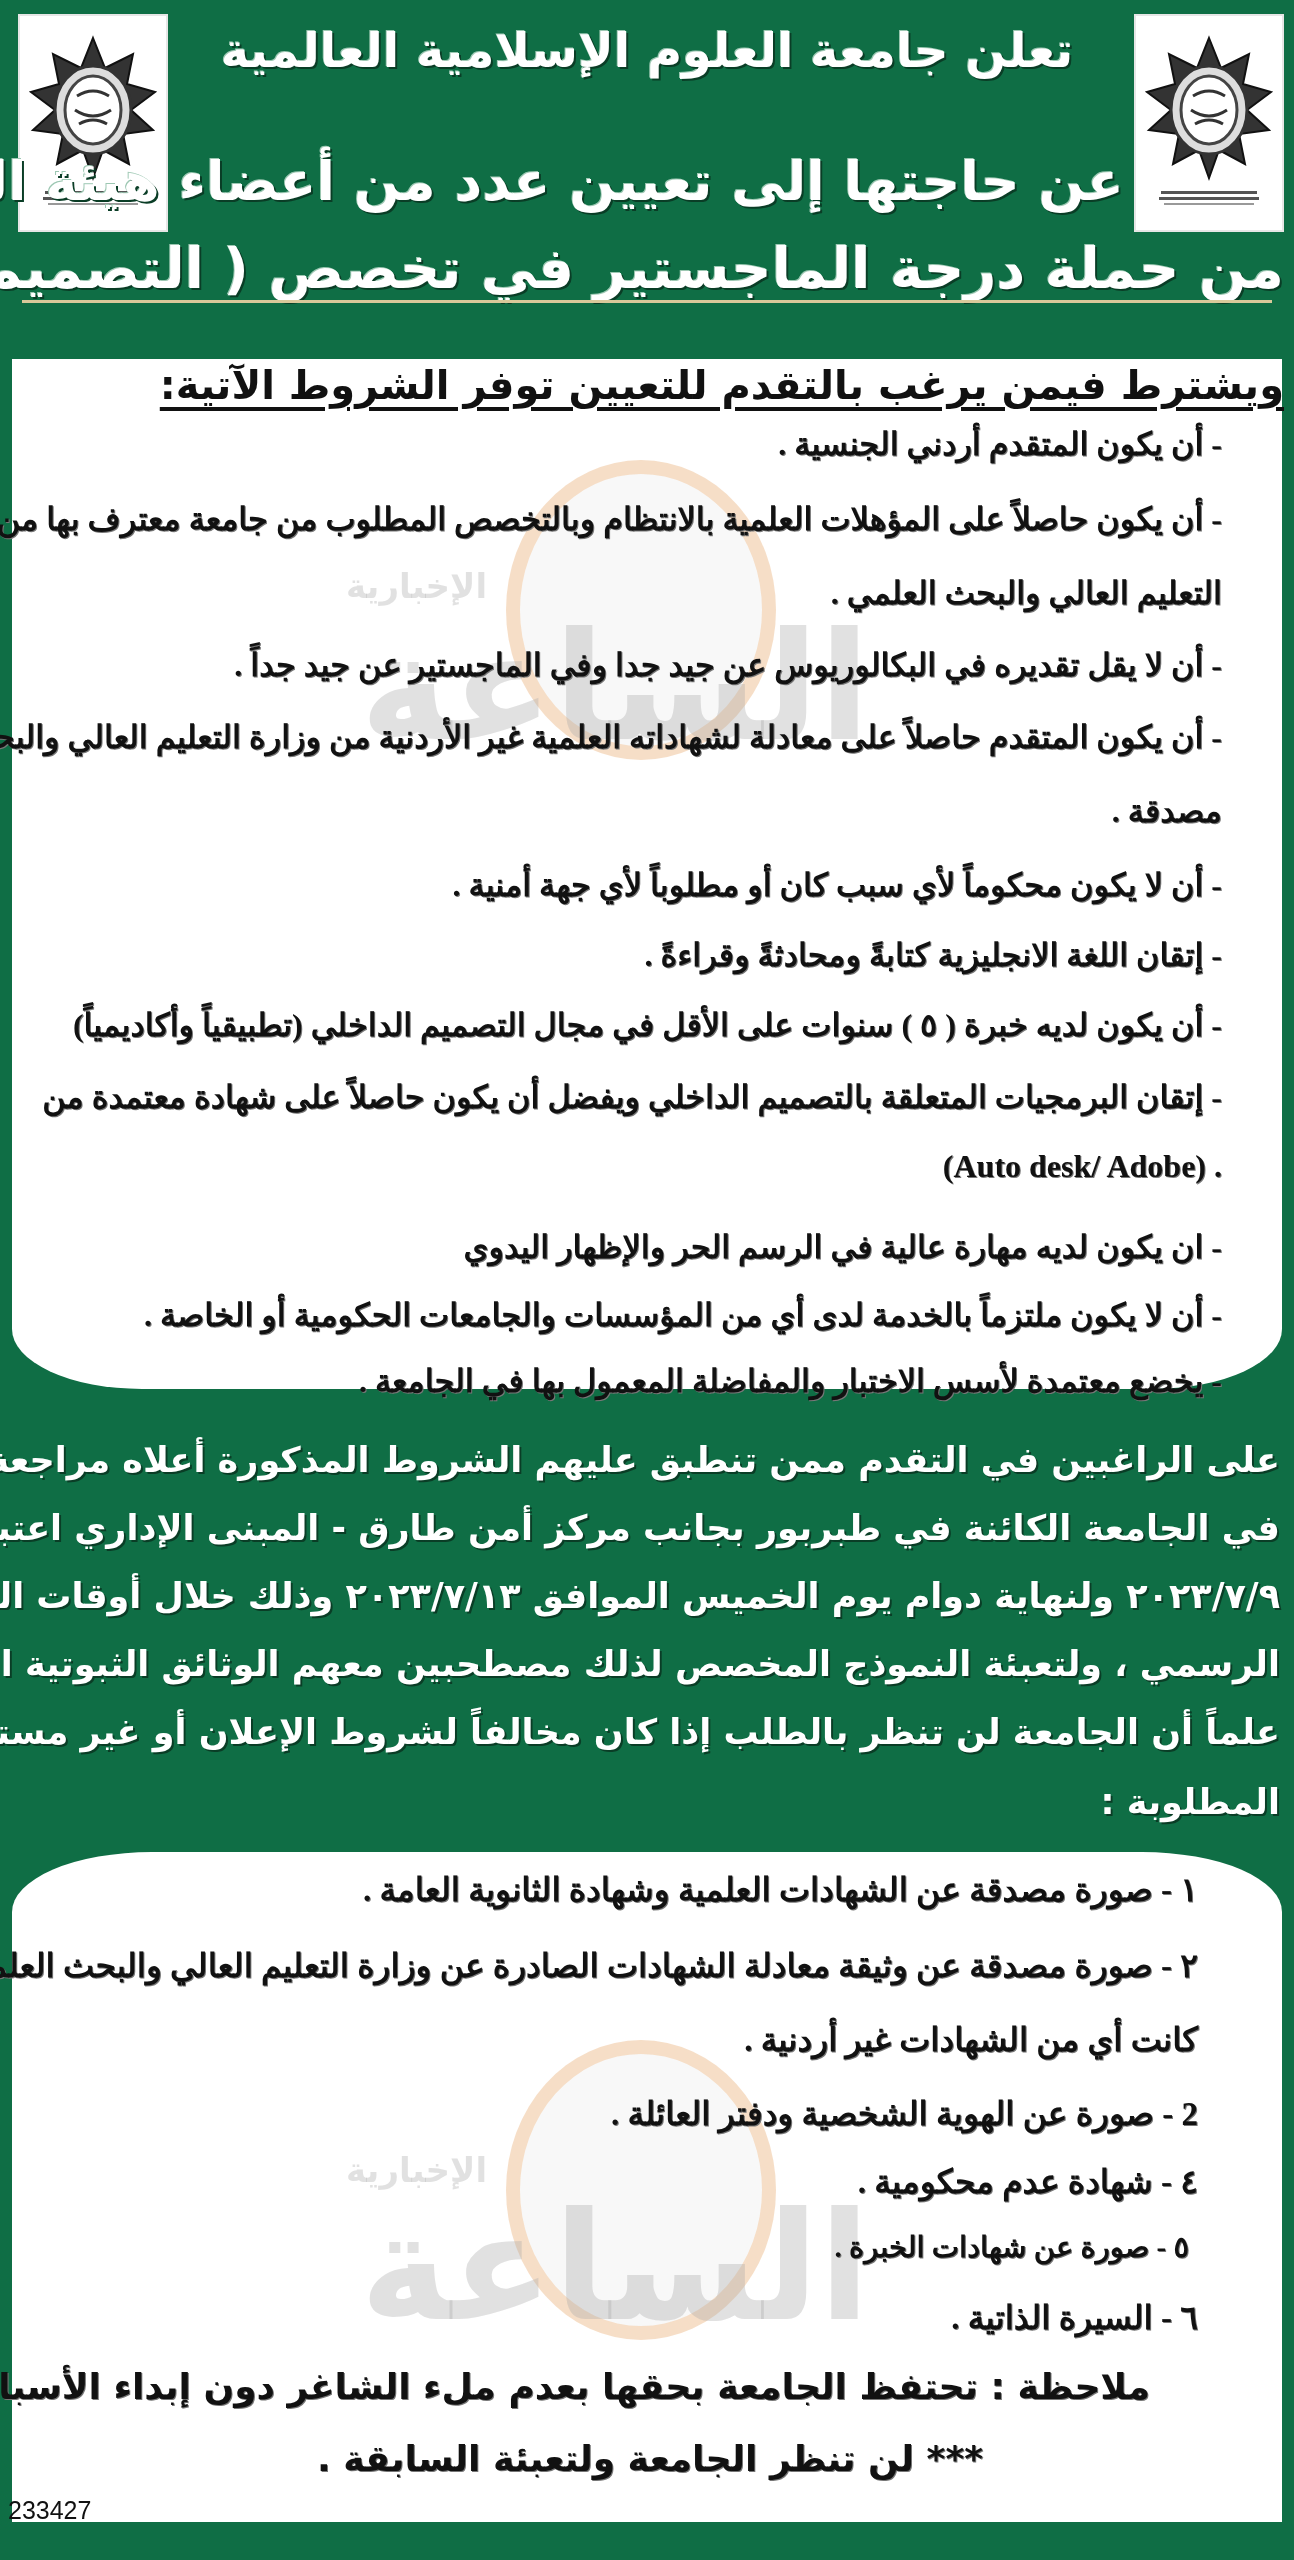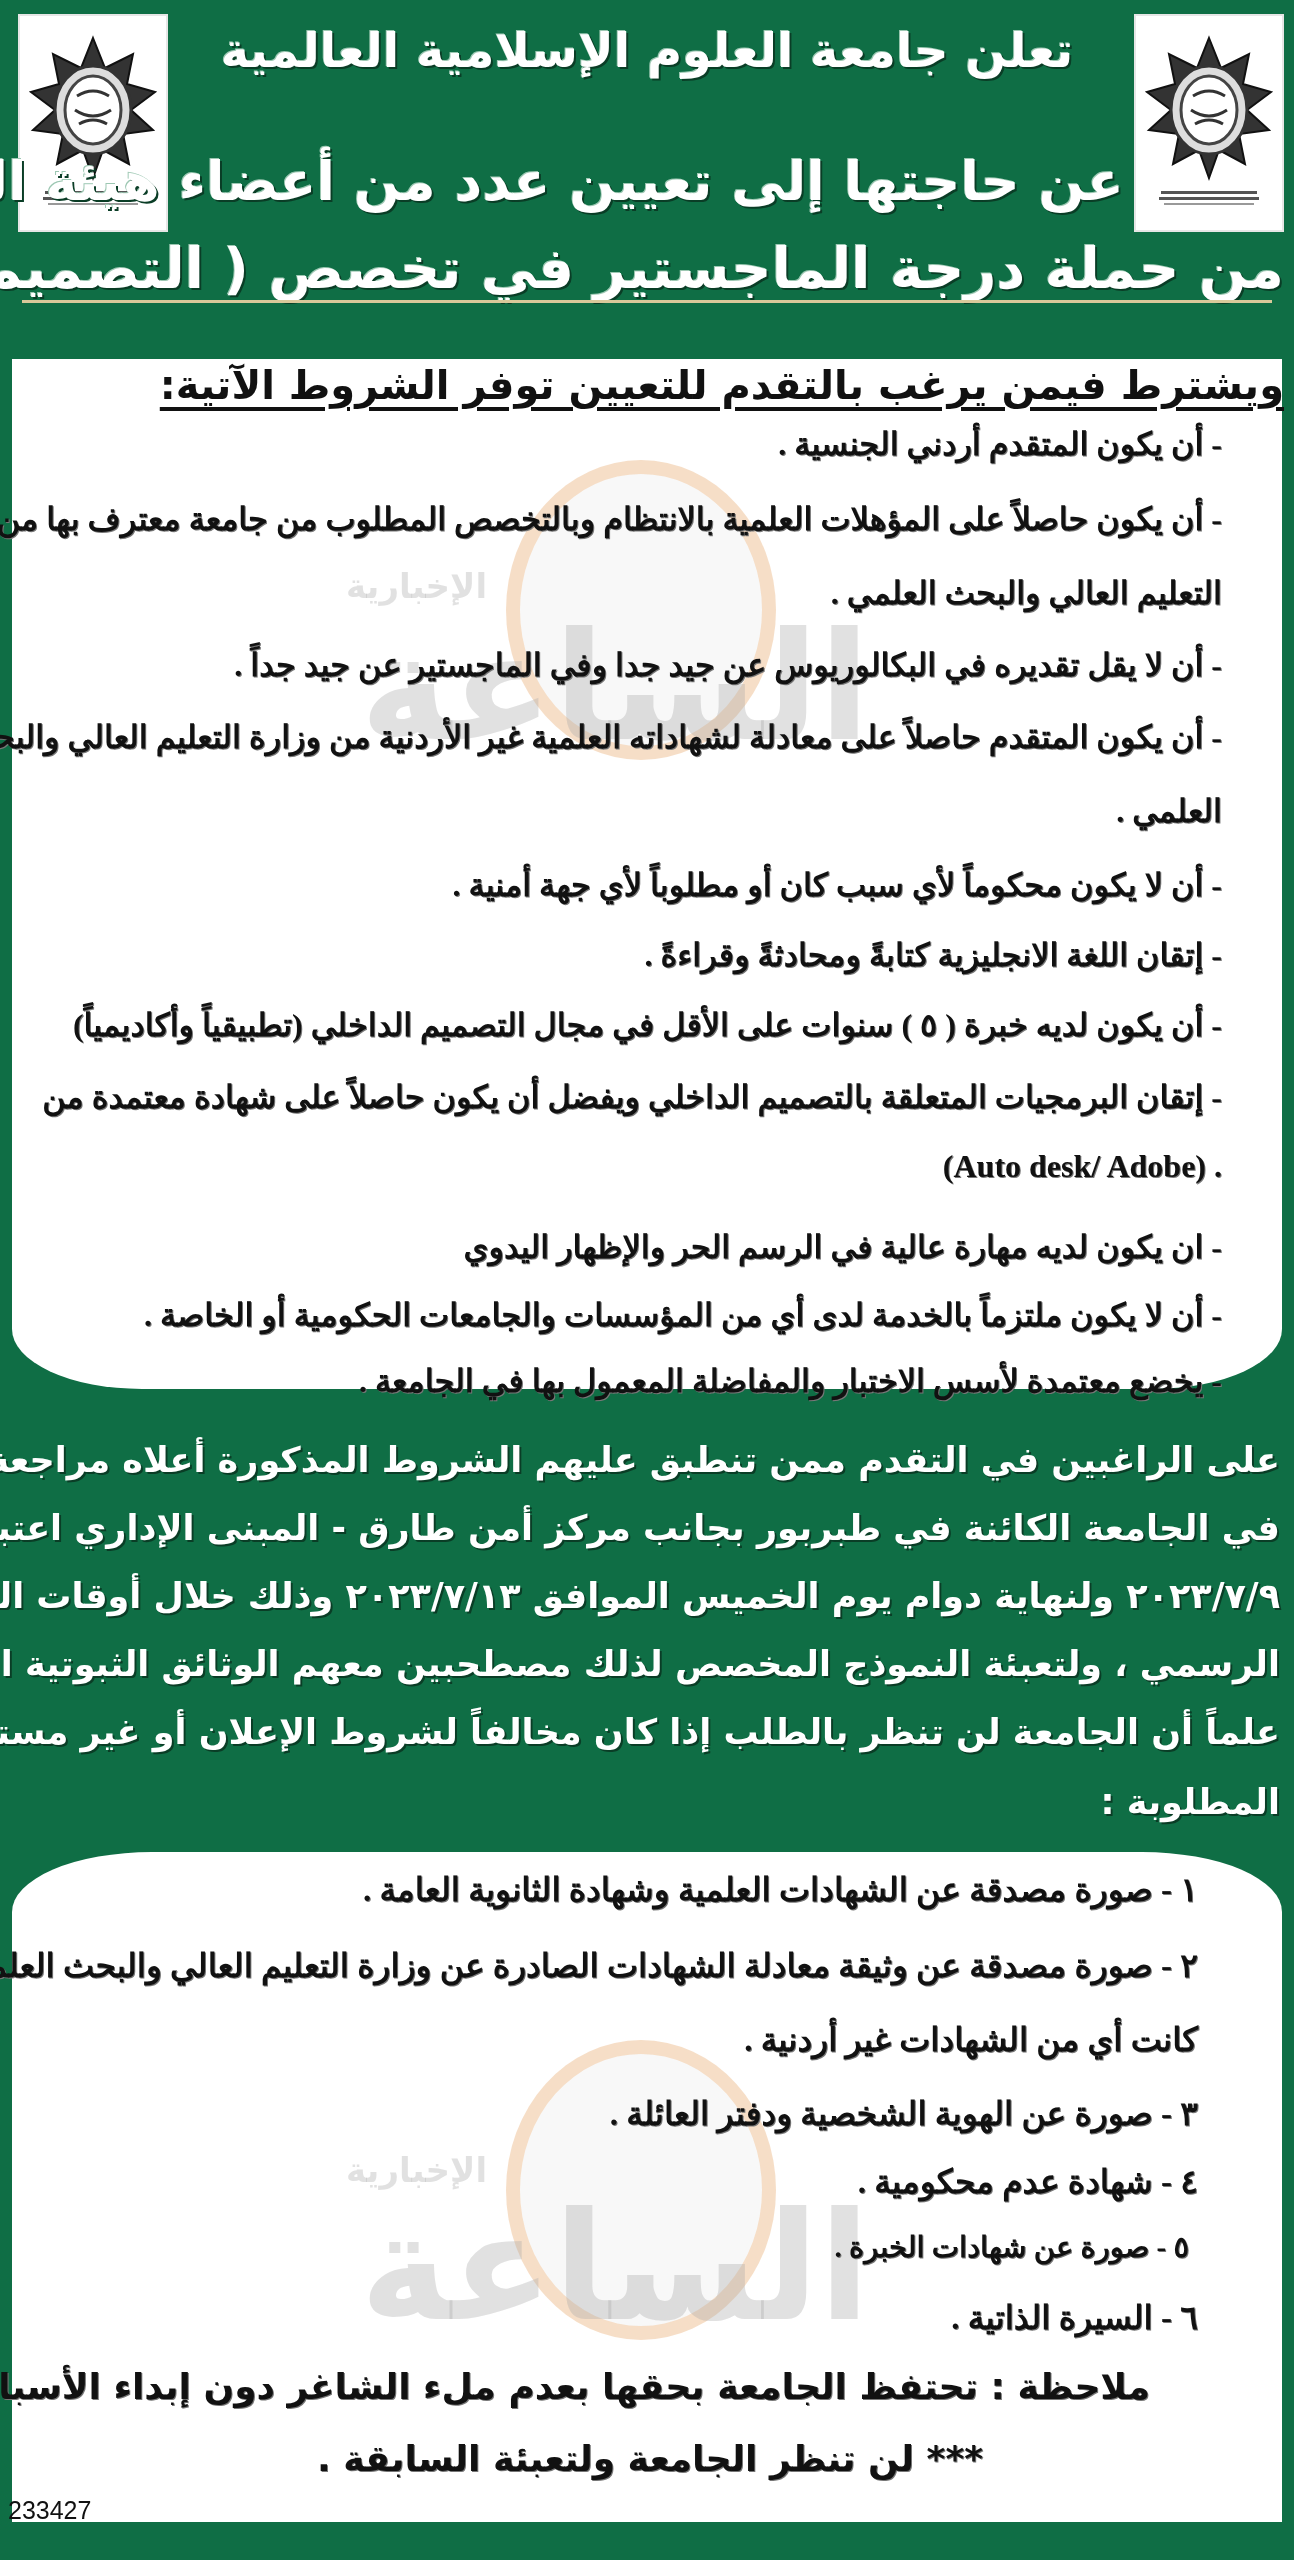--- a/index.html
+++ b/index.html
@@ -126,21 +126,21 @@
   <div class="wm-text" style="left:346px; top:566px; font-size:34px;">الإخبارية</div>
   <div class="wm-text" style="left:360px; top:600px; font-size:150px;">الساعة</div>
 
   <div class="cond-title">ويشترط فيمن يرغب بالتقدم للتعيين توفر الشروط الآتية:</div>
 
   <div class="line" style="right:72px; top:425px;">- أن يكون المتقدم أردني الجنسية .</div>
   <div class="line" style="right:72px; top:500px;">- أن يكون حاصلاً على المؤهلات العلمية بالانتظام وبالتخصص المطلوب من جامعة معترف بها من قبل وزارة</div>
   <div class="line" style="right:72px; top:574px;">التعليم العالي والبحث العلمي .</div>
   <div class="line" style="right:72px; top:646px;">- أن لا يقل تقديره في البكالوريوس عن جيد جدا وفي الماجستير عن جيد جداً .</div>
   <div class="line" style="right:72px; top:718px;">- أن يكون المتقدم حاصلاً على معادلة لشهاداته العلمية غير الأردنية من وزارة التعليم العالي والبحث</div>
-  <div class="line" style="right:72px; top:792px;">العلمي .</div>
+  <div class="line" style="right:72px; top:792px;">مصدقة .</div>
   <div class="line" style="right:72px; top:866px;">- أن لا يكون محكوماً لأي سبب كان أو مطلوباً لأي جهة أمنية .</div>
   <div class="line" style="right:72px; top:936px;">- إتقان اللغة الانجليزية كتابةً ومحادثةً وقراءةً .</div>
   <div class="line" style="right:72px; top:1006px;">- أن يكون لديه خبرة ( ٥ ) سنوات على الأقل في مجال التصميم الداخلي (تطبيقياً وأكاديمياً)</div>
   <div class="line" style="right:72px; top:1078px;">- إتقان البرمجيات المتعلقة بالتصميم الداخلي ويفضل أن يكون حاصلاً على شهادة معتمدة من</div>
   <div class="line" style="right:72px; top:1148px; direction:ltr;">(Auto desk/ Adobe) .</div>
   <div class="line" style="right:72px; top:1228px;">- ان يكون لديه مهارة عالية في الرسم الحر والإظهار اليدوي</div>
   <div class="line" style="right:72px; top:1296px;">- أن لا يكون ملتزماً بالخدمة لدى أي من المؤسسات والجامعات الحكومية أو الخاصة .</div>
   <div class="line" style="right:72px; top:1362px;">- يخضع معتمدة لأسس الاختبار والمفاضلة المعمول بها في الجامعة .</div>
 
   <div class="green-line" style="top:1440px;">على الراغبين في التقدم ممن تنطبق عليهم الشروط المذكورة أعلاه مراجعة دائرة الموارد البشرية</div>
@@ -152,21 +152,21 @@
 
   <div class="panel panel-2"></div>
 
   <div class="wm wm-clock" style="left:506px; top:2040px;"></div>
   <div class="wm-text" style="left:346px; top:2150px; font-size:34px;">الإخبارية</div>
   <div class="wm-text" style="left:360px; top:2180px; font-size:150px;">الساعة</div>
 
   <div class="line" style="right:96px; top:1870px; font-size:33px;">١ - صورة مصدقة عن الشهادات العلمية وشهادة الثانوية العامة .</div>
   <div class="line" style="right:96px; top:1946px; font-size:33px;">٢ - صورة مصدقة عن وثيقة معادلة الشهادات الصادرة عن وزارة التعليم العالي والبحث العلمي في حال</div>
   <div class="line" style="right:96px; top:2020px; font-size:33px;">كانت أي من الشهادات غير أردنية .</div>
-  <div class="line" style="right:96px; top:2094px; font-size:33px;">٣ - صورة عن الهوية الشخصية ودفتر العائلة .</div>
+  <div class="line" style="right:96px; top:2094px; font-size:33px;">2 - صورة عن الهوية الشخصية ودفتر العائلة .</div>
   <div class="line" style="right:96px; top:2162px; font-size:33px;">٤ - شهادة عدم محكومية .</div>
   <div class="line" style="right:105px; top:2230px; font-size:29px;">٥ - صورة عن شهادات الخبرة .</div>
   <div class="line" style="right:96px; top:2298px; font-size:33px;">٦ - السيرة الذاتية .</div>
 
   <div class="note" style="left:150px; width:1000px; top:2366px;">ملاحظة : تحتفظ الجامعة بحقها بعدم ملء الشاغر دون إبداء الأسباب .</div>
   <div class="note" style="left:300px; width:700px; top:2438px;">*** لن تنظر الجامعة ولتعبئة السابقة .</div>
 
   <div class="ref-number">233427</div>
 
   <div class="bottom-bar"></div>

